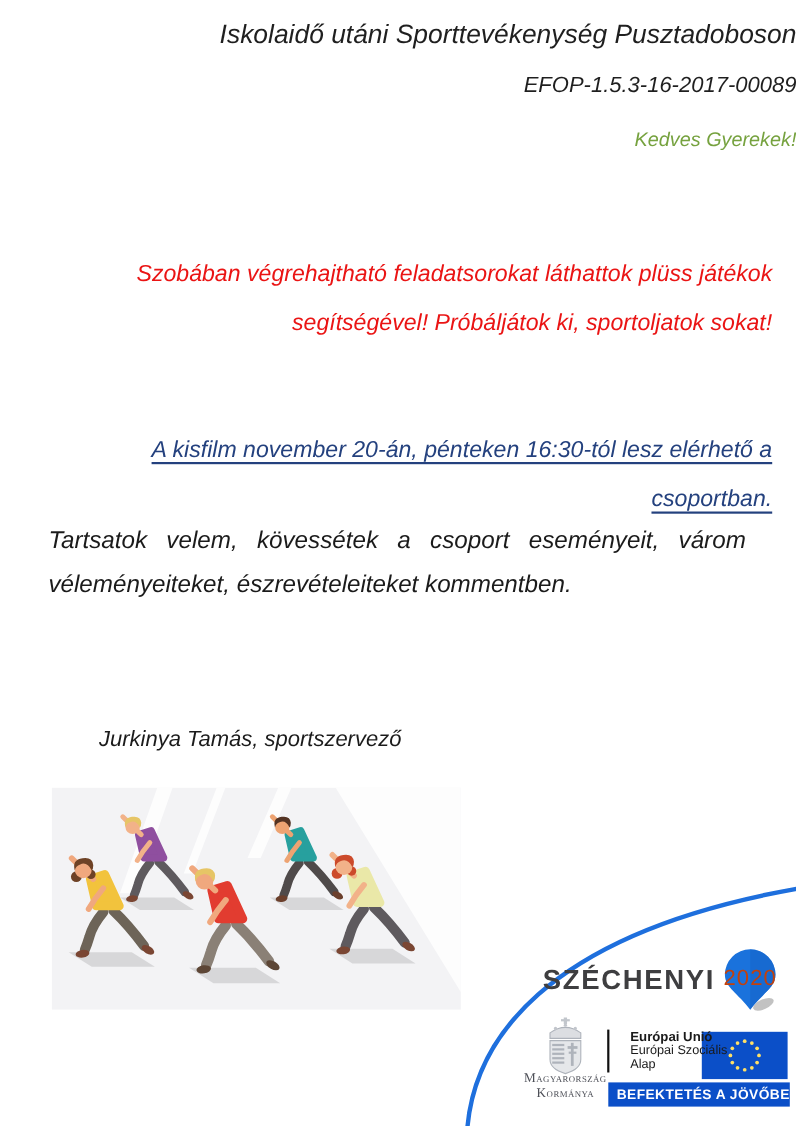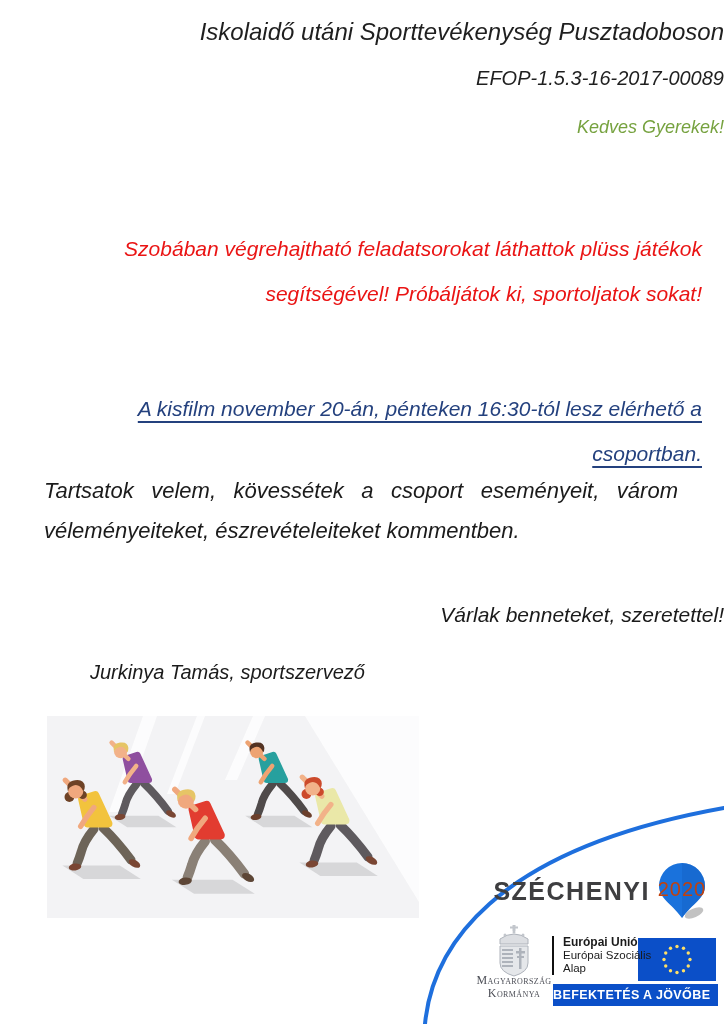--- a/index.html
+++ b/index.html
@@ -29,43 +29,42 @@
   .szechenyi-wordmark{
     right:74px;top:877px;font-size:25px;font-weight:bold;color:var(--szechenyi-gray,#3e3e40);
     letter-spacing:1.5px;text-align:right;
   }
   .pin-year{left:655px;top:878px;width:54px;text-align:center;font-size:20px;color:#c2410c;letter-spacing:1px;}
   .gov-label{
     left:457px;top:974px;width:114px;text-align:center;font-family:"Liberation Serif",serif;
     font-variant:small-caps;font-size:12px;line-height:13px;letter-spacing:.4px;color:#4d4f57;
   }
   .eu-label{
-    left:552px;top:936px;border-left:2px solid #101010;padding-left:9px;
+    left:552px;top:936px;border-left:2px solid #101010;padding-left:19px;
     font-size:11.5px;line-height:13px;color:#1a1a1a;
   }
   .eu-label .l1{font-weight:bold;font-size:12px;}
   .invest-bar{
     left:553px;top:984px;width:165px;height:22px;background:var(--eu-blue,#0b4fc8);
-    color:#ffffff;font-weight:bold;font-size:12.5px;line-height:23px;text-align:left;letter-spacing:.4px;
+    color:#ffffff;font-weight:bold;font-size:12.5px;line-height:23px;text-align:right;letter-spacing:.4px;
   }
 </style>
 </head>
 <body>
 
 <div class="page">
 
   <div class="line title">Iskolaidő utáni Sporttevékenység Pusztadoboson</div>
   <div class="line title2">EFOP-1.5.3-16-2017-00089</div>
   <div class="line greeting">Kedves Gyerekek!</div>
   <div class="line activity-desc">Szobában végrehajtható feladatsorokat láthattok plüss játékok
 segítségével! Próbáljátok ki, sportoljatok sokat!</div>
   <div class="line announcement">A kisfilm november 20-án, pénteken 16:30-tól lesz elérhető a
 csoportban.</div>
   <div class="line invitation">Tartsatok velem, kövessétek a csoport eseményeit, várom véleményeiteket, észrevételeiteket kommentben.</div>
-  <div class="line closing">Várlak benneteket, szeretettel!</div>
   <div class="line signature">Jurkinya Tamás, sportszervező</div>
 
   <svg class="illustration" viewBox="0 0 372 202" xmlns="http://www.w3.org/2000/svg">
     <rect id="illus-bg" width="372" height="202" fill="#f3f3f5"></rect>
     <g fill="#ffffff" opacity="0.8">
       <path d="M258,0 L372,0 L372,186 Z"></path>
       <path d="M96,0 L110,0 L76,96 L62,96 Z"></path>
       <path d="M150,0 L158,0 L128,78 L120,78 Z"></path>
       <path d="M206,0 L218,0 L190,64 L178,64 Z"></path>
     </g>

